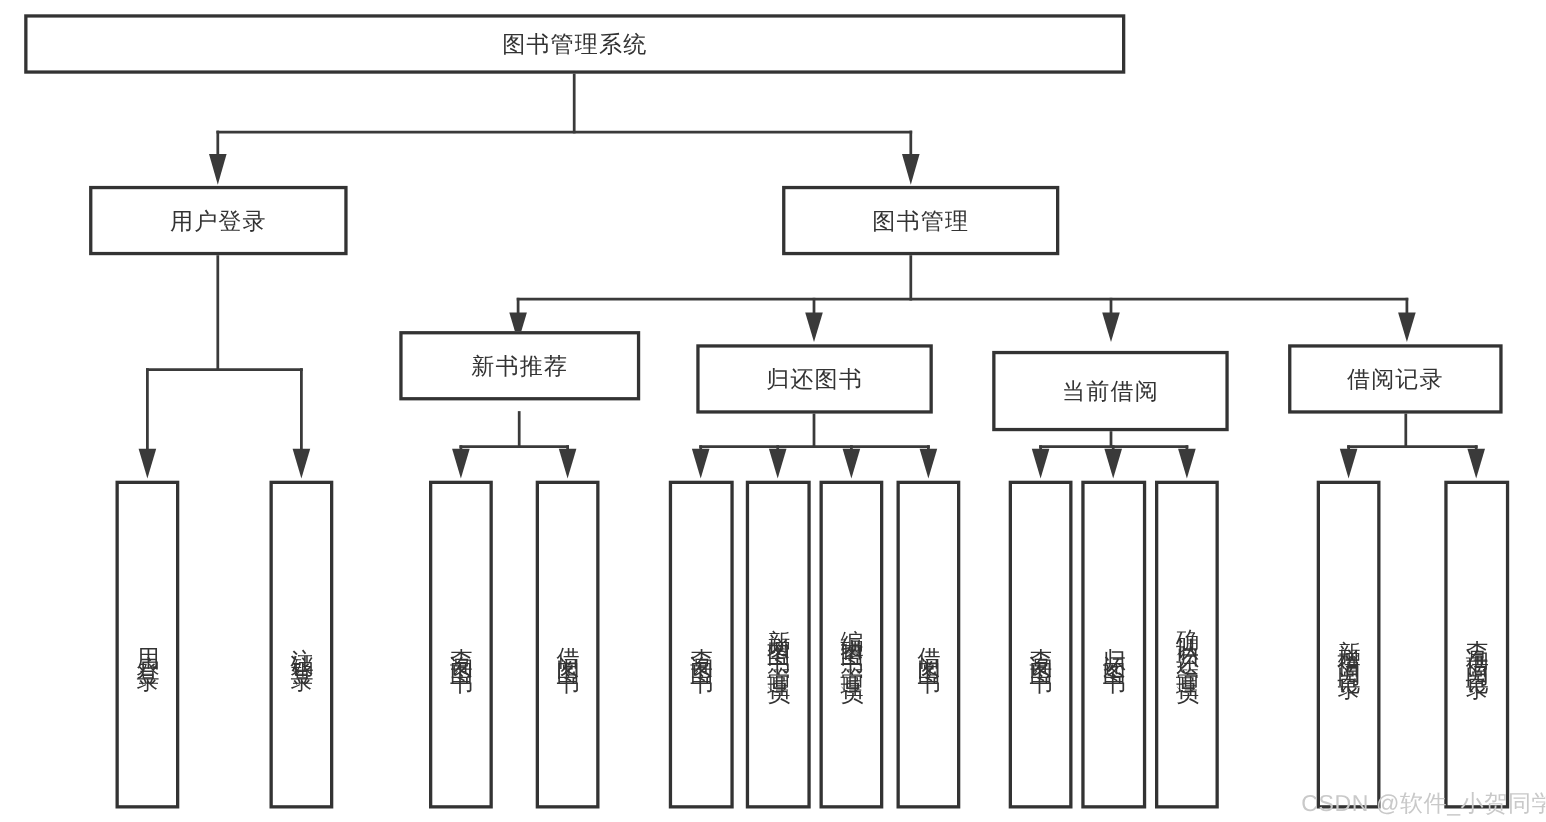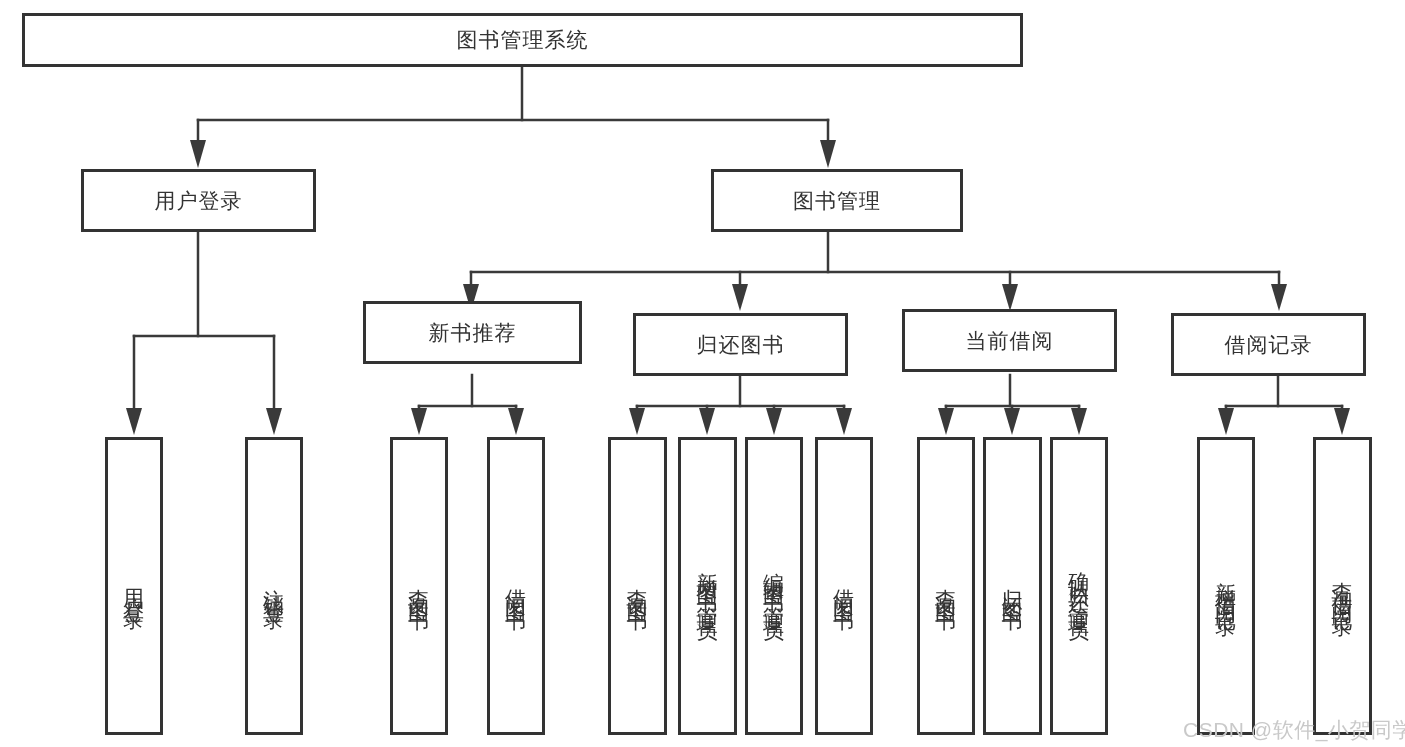--- a/index.html
+++ b/index.html
@@ -133,21 +133,21 @@
   <div class="node hbox" style="left:711px; top:169px; width:252px; height:63px;">
     <span>图书管理</span>
   </div>
 
   <div class="node hbox" style="left:363px; top:301px; width:219px; height:63px;">
     <span>新书推荐</span>
   </div>
   <div class="node hbox" style="left:633px; top:313px; width:215px; height:63px;">
     <span>归还图书</span>
   </div>
-  <div class="node hbox" style="left:902px; top:309px; width:215px; height:63px;">
+  <div class="node hbox" style="left:902px; top:319px; width:215px; height:73px;">
     <span>当前借阅</span>
   </div>
   <div class="node hbox" style="left:1171px; top:313px; width:195px; height:63px;">
     <span>借阅记录</span>
   </div>
 
   <div class="node vbox" style="left:105px; top:437px; width:58px; height:298px;">
     <span>用户登录</span>
   </div>
   <div class="node vbox" style="left:245px; top:437px; width:58px; height:298px;">

